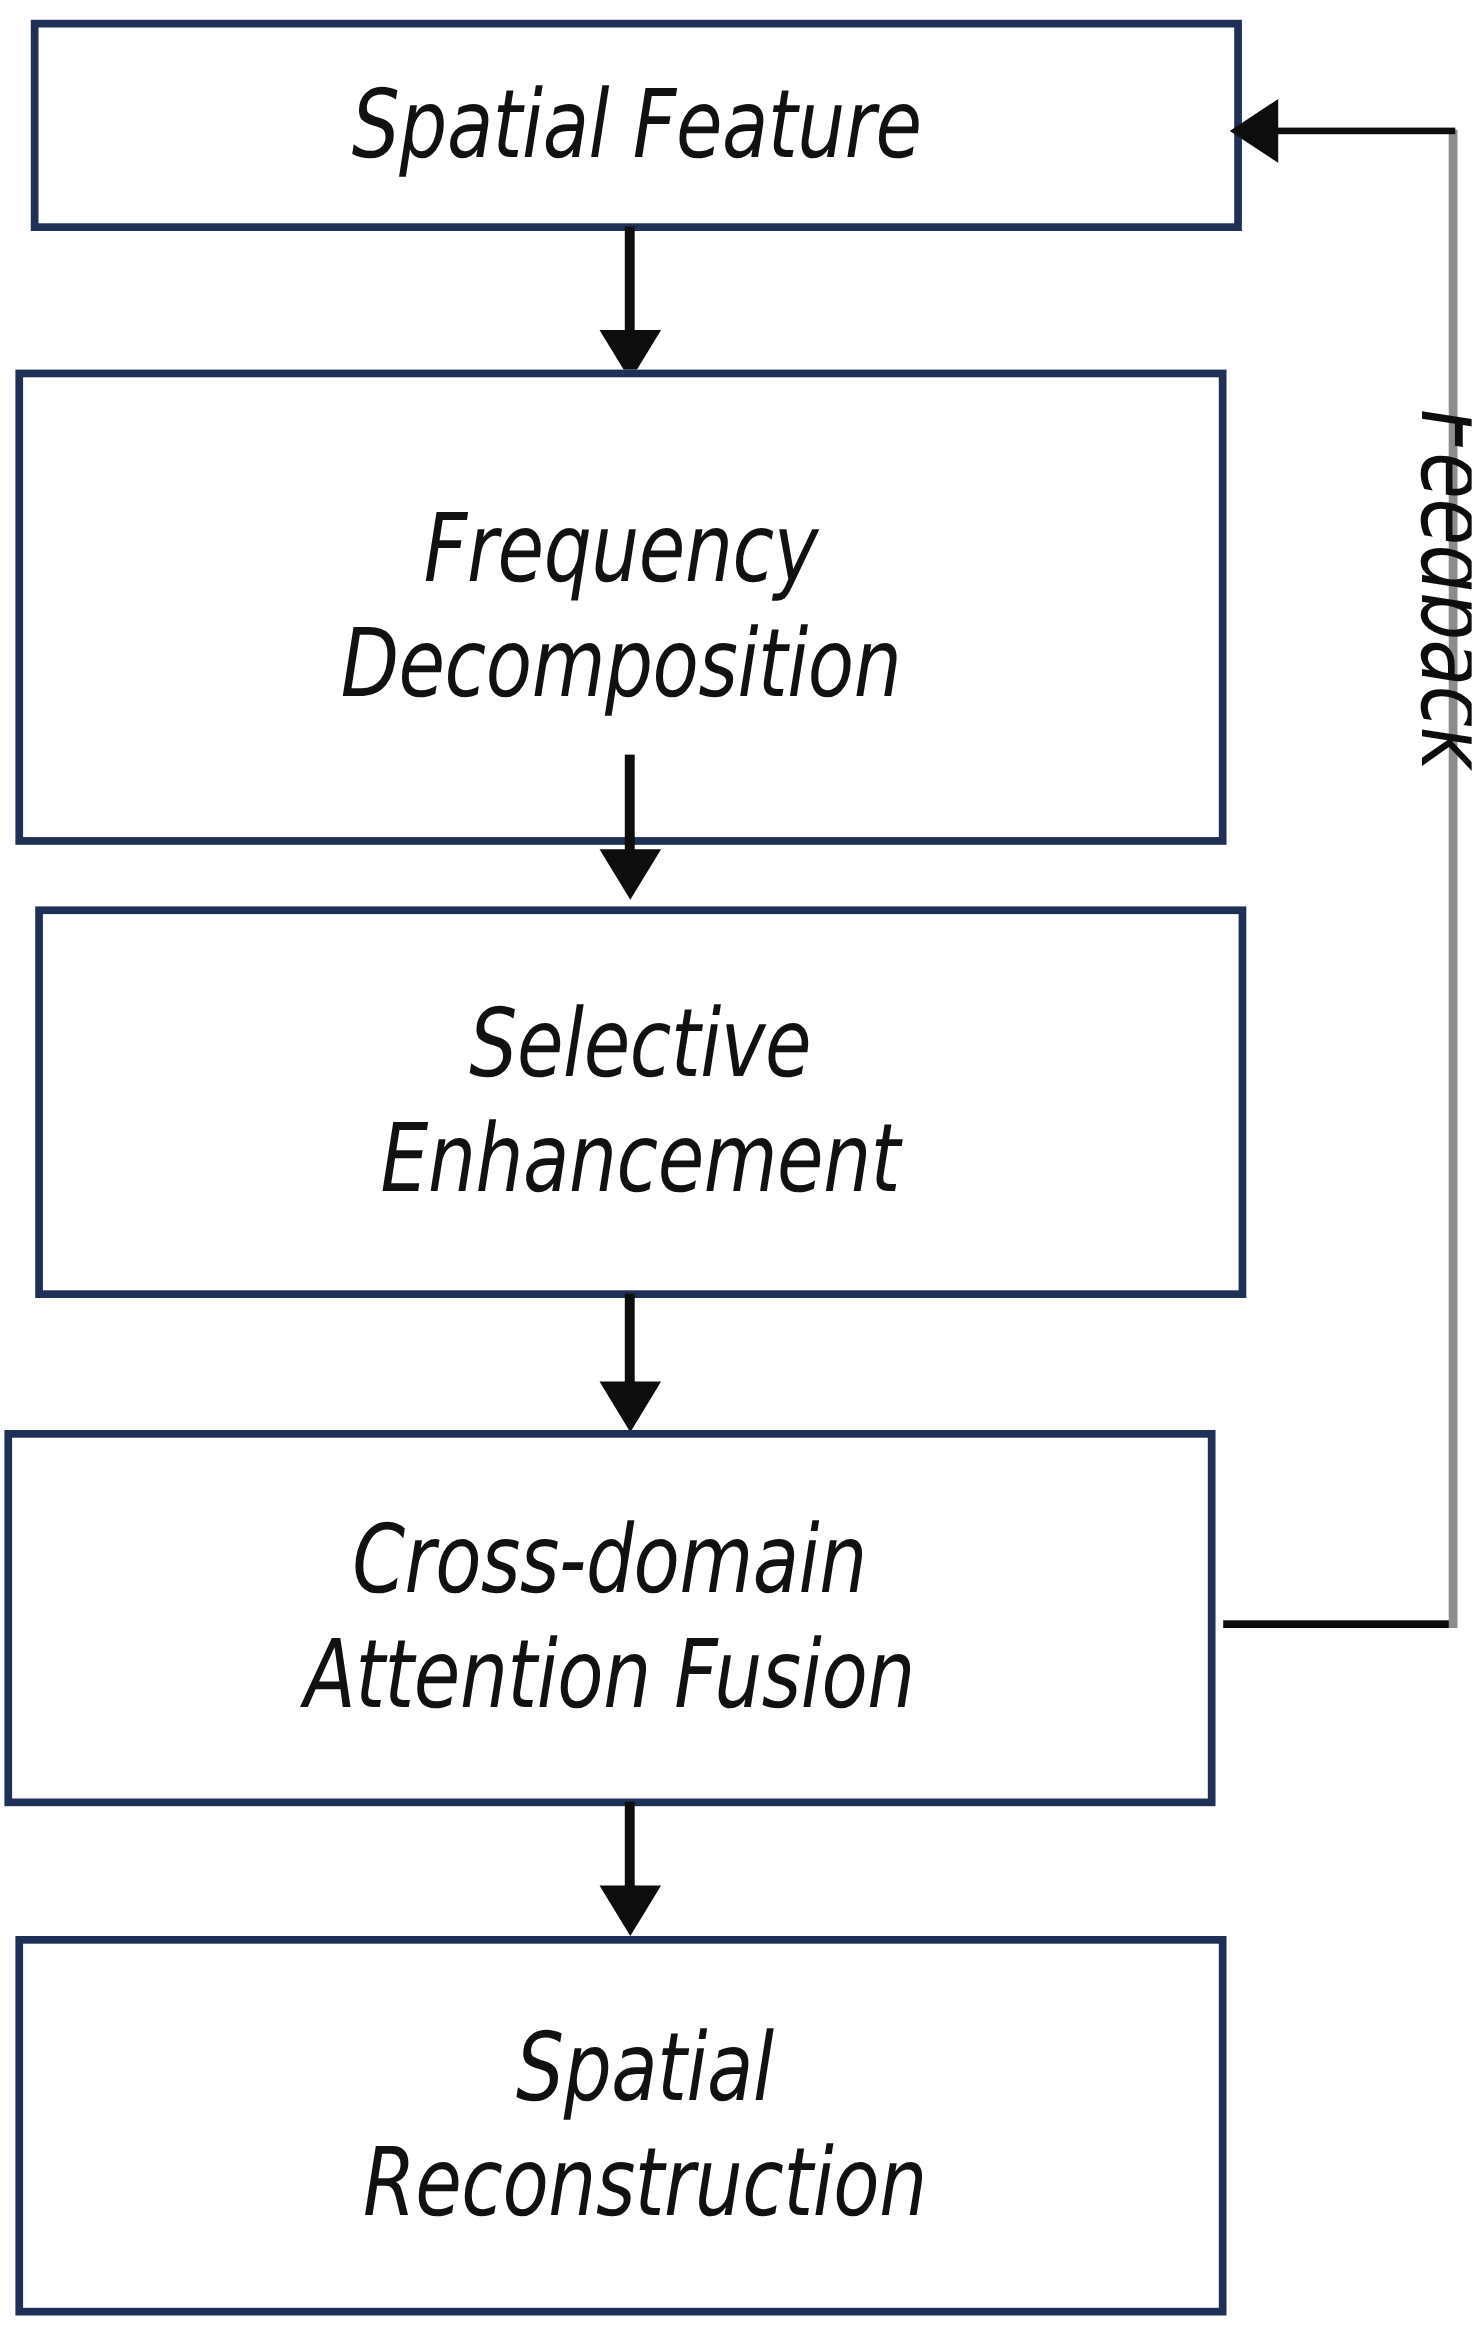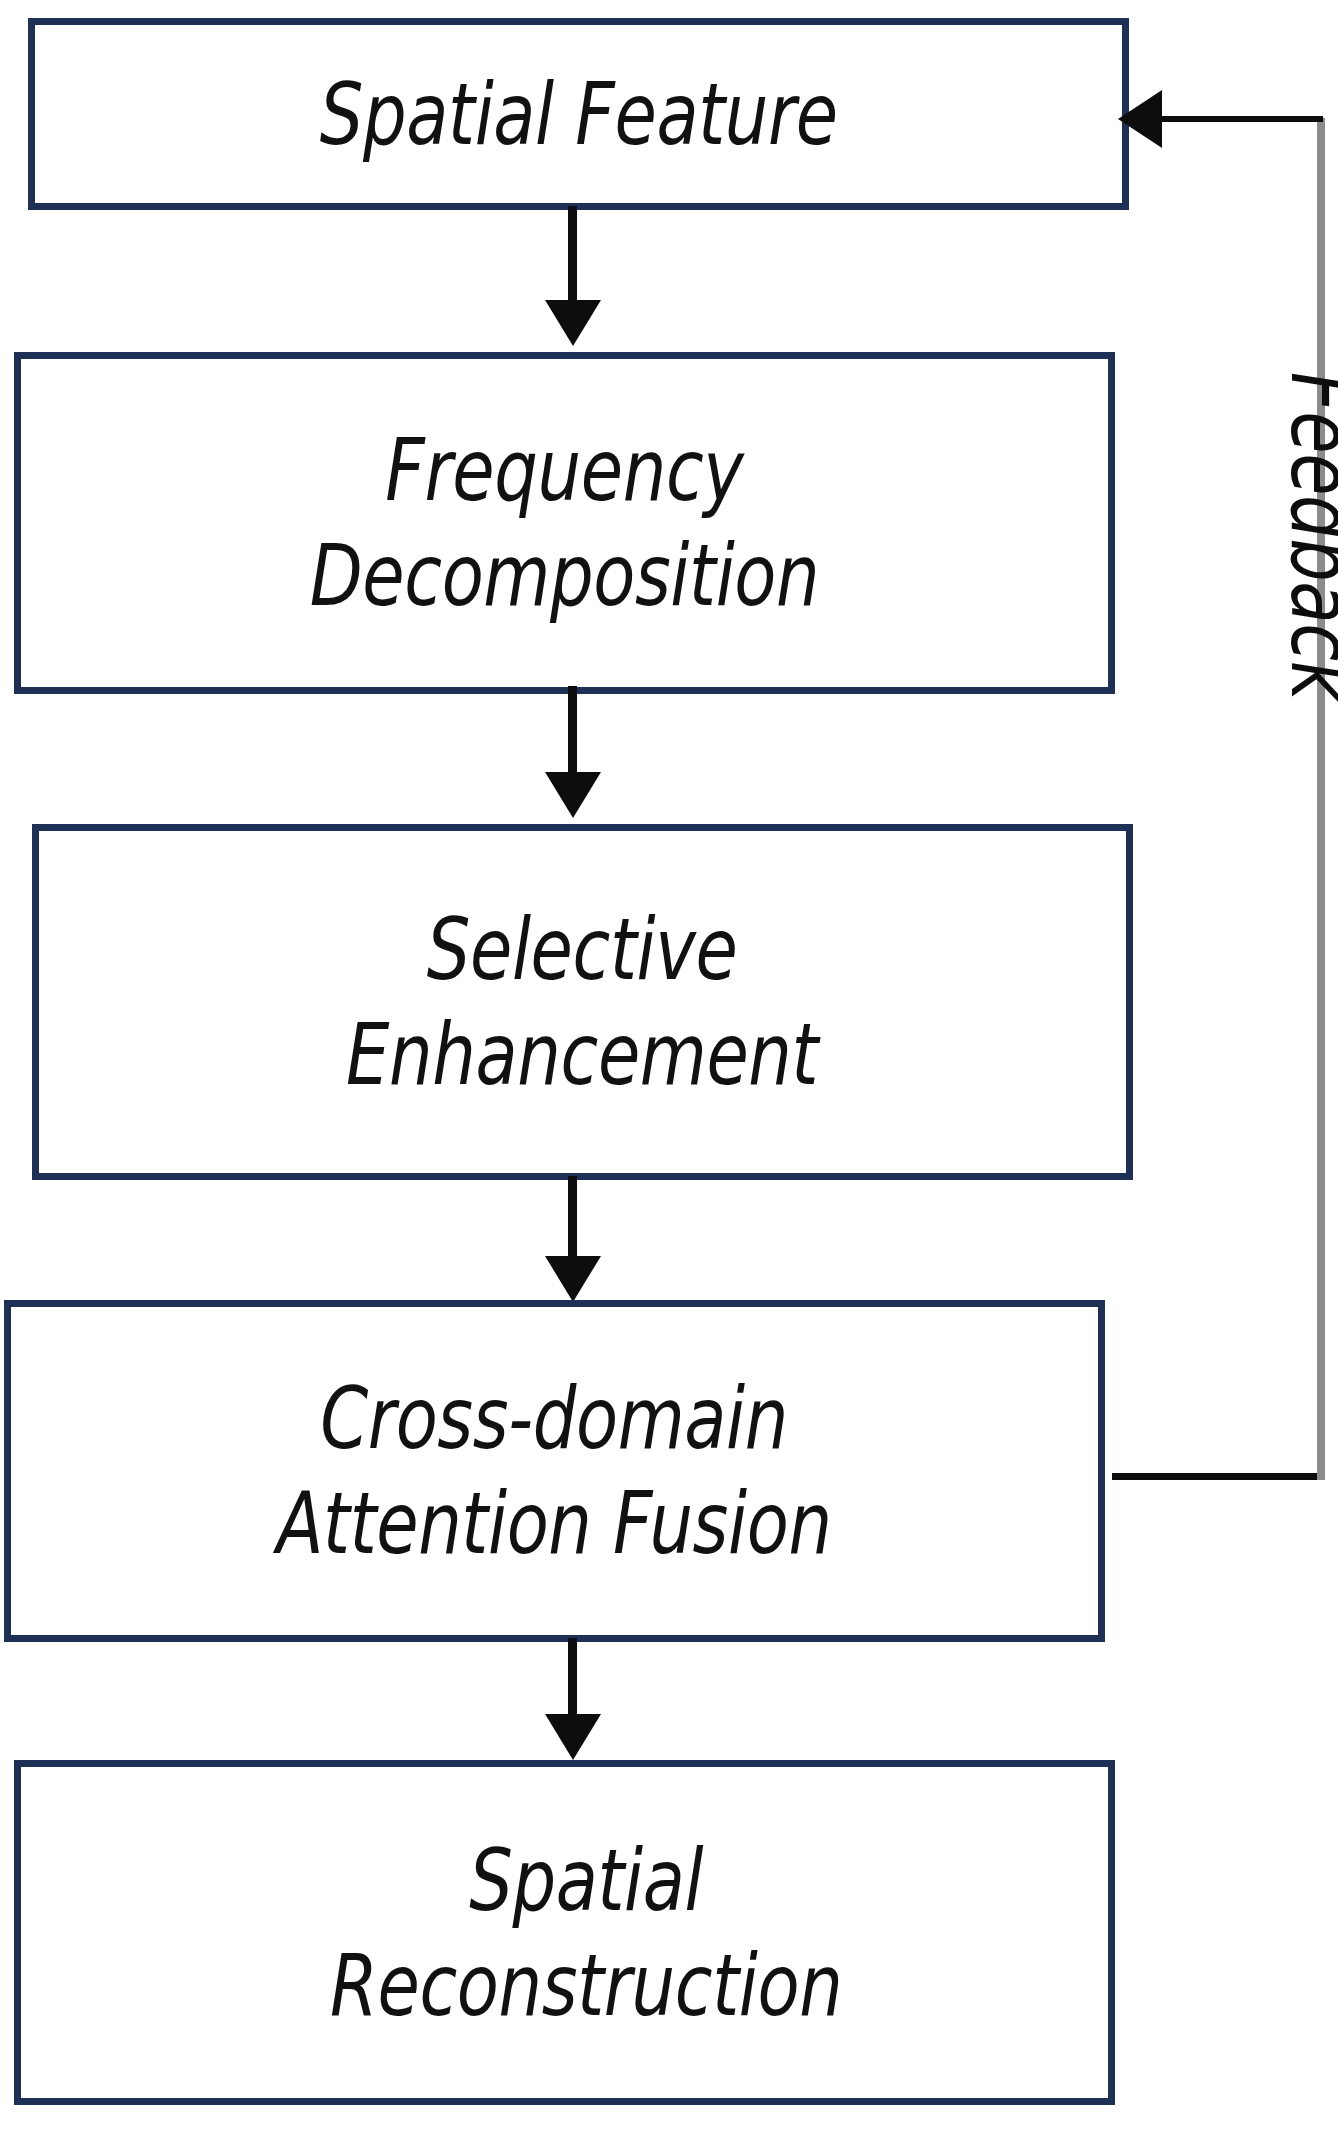--- a/index.html
+++ b/index.html
@@ -37,21 +37,21 @@
     line-height: 1.22;
     letter-spacing: -0.5px;
     transform: scaleX(0.80);
     transform-origin: center center;
     white-space: pre-line;
     font-size: 86px;
   }
 
   
   #node-spatial-feature      { left: 14px;  top: 18px;   width: 1101px; height: 192px; margin-left: 14px; }
-  #node-frequency-decomp     { left: 14px;  top: 352px;  width: 1101px; height: 342px; }
+  #node-frequency-decomp     { left: 14px;  top: 336px;  width: 1101px; height: 432px; }
   #node-selective-enhance    { left: 32px;  top: 824px;  width: 1101px; height: 356px; }
   #node-cross-domain-fusion  { left: 4px;  top: 1300px; width: 1101px; height: 342px; }
   #node-spatial-recon        { left: 14px;  top: 1760px; width: 1101px; height: 345px; padding-left: 44px; }
 
   
   .v-connector {
     position: absolute;
     left: 568px;
     width: 9px;
     background: #0d0d0d;

